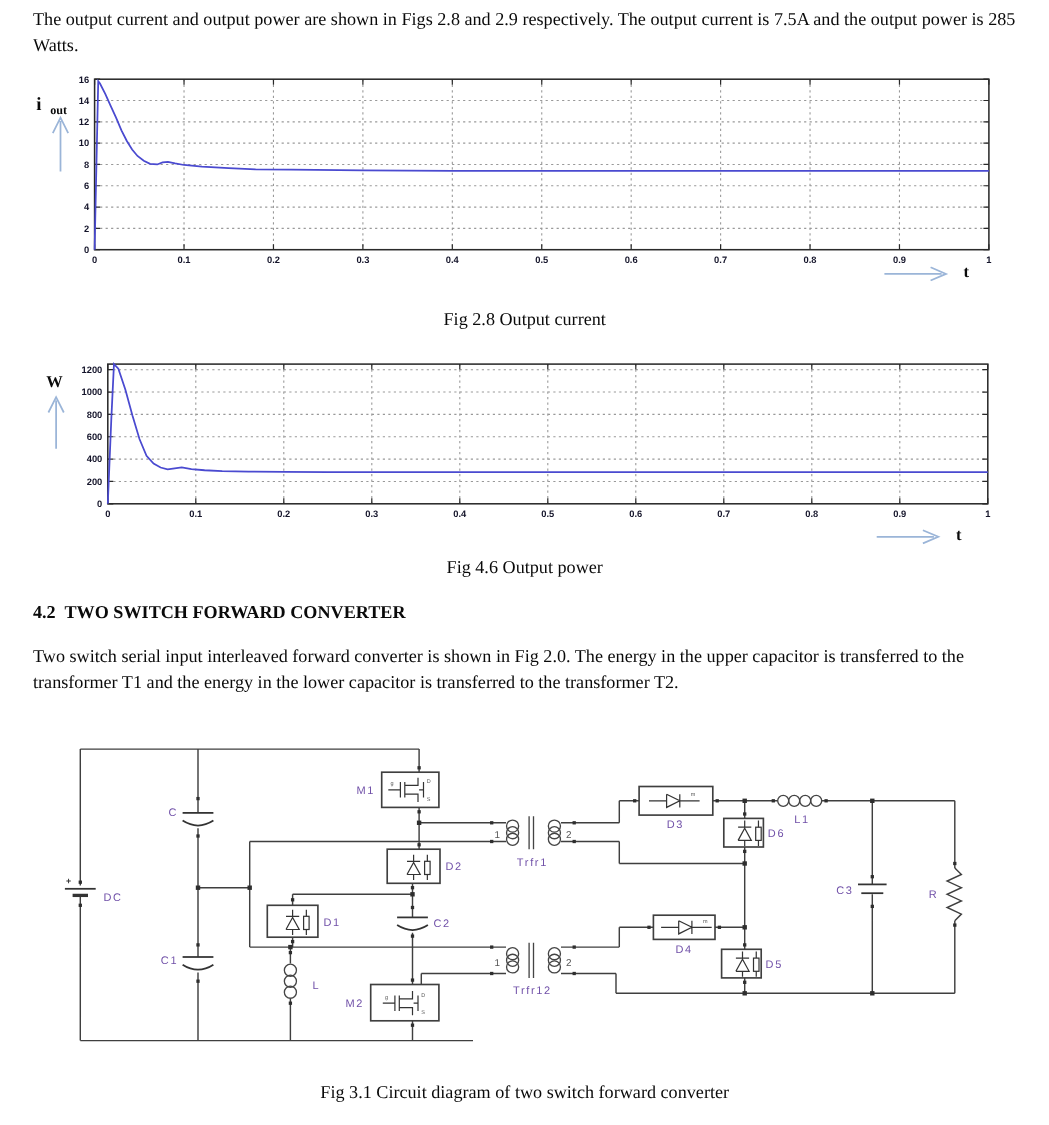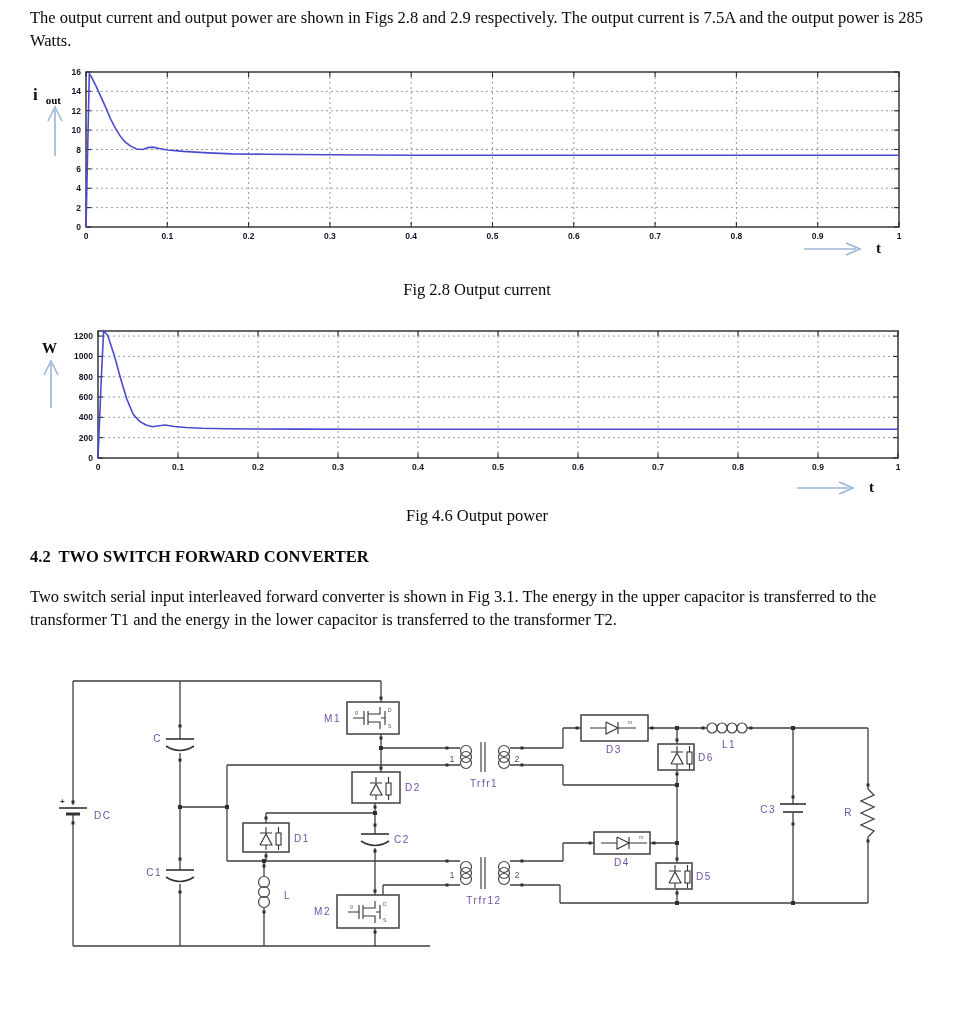--- a/index.html
+++ b/index.html
@@ -222,21 +222,21 @@
         <path class="arrow-blue" d="M2,7 H54 M44,1 L58,7 L44,13"></path>
       </svg>
       <span class="t-label">t</span>
     </div>
   </div>
 
   <p class="caption" style="top:506px">Fig 4.6 Output power</p>
 
   <h2 class="heading" style="top:547px">4.2&nbsp; TWO SWITCH FORWARD CONVERTER</h2>
 
-  <p class="body-text" style="top:586px">Two switch serial input interleaved forward converter is shown in Fig 3.1. The energy in the upper capacitor is transferred to the transformer T1 and the energy in the lower capacitor is transferred to the transformer T2.</p>
+  <p class="body-text" style="top:586px">Two switch serial input interleaved forward converter is shown in Fig 2.0. The energy in the upper capacitor is transferred to the transformer T1 and the energy in the lower capacitor is transferred to the transformer T2.</p>
 
   <svg id="circuit" width="954" height="310" viewBox="0 0 954 310">
     <defs>
       <g id="gMos">
         <path class="glyph" d="M6,16 H17 M17,9 V23 M21,9 V23 M21,12 H33 V5 M21,20 H33 V27 M38,9 V23 M34,16 H38"></path>
         <text class="tinyp" x="8" y="12">g</text>
         <text class="tinyp" x="41" y="10">D</text>
         <text class="tinyp" x="41" y="26">S</text>
       </g>
       <g id="gVDi">
@@ -435,14 +435,15 @@
         <rect x="379" y="94" width="4" height="4" class="term"></rect>
         <rect x="675" y="74" width="4" height="4" class="term"></rect>
         <rect x="675" y="131" width="4" height="4" class="term"></rect>
         <rect x="675" y="189" width="4" height="4" class="term"></rect>
         <rect x="675" y="249" width="4" height="4" class="term"></rect>
         <rect x="791" y="74" width="4" height="4" class="term"></rect>
         <rect x="791" y="249" width="4" height="4" class="term"></rect>
       </g>
   </svg>
 
+  <p class="caption" style="top:983px">Fig 3.1 Circuit diagram of two switch forward converter</p>
 
 </div>
 
 </body></html>

